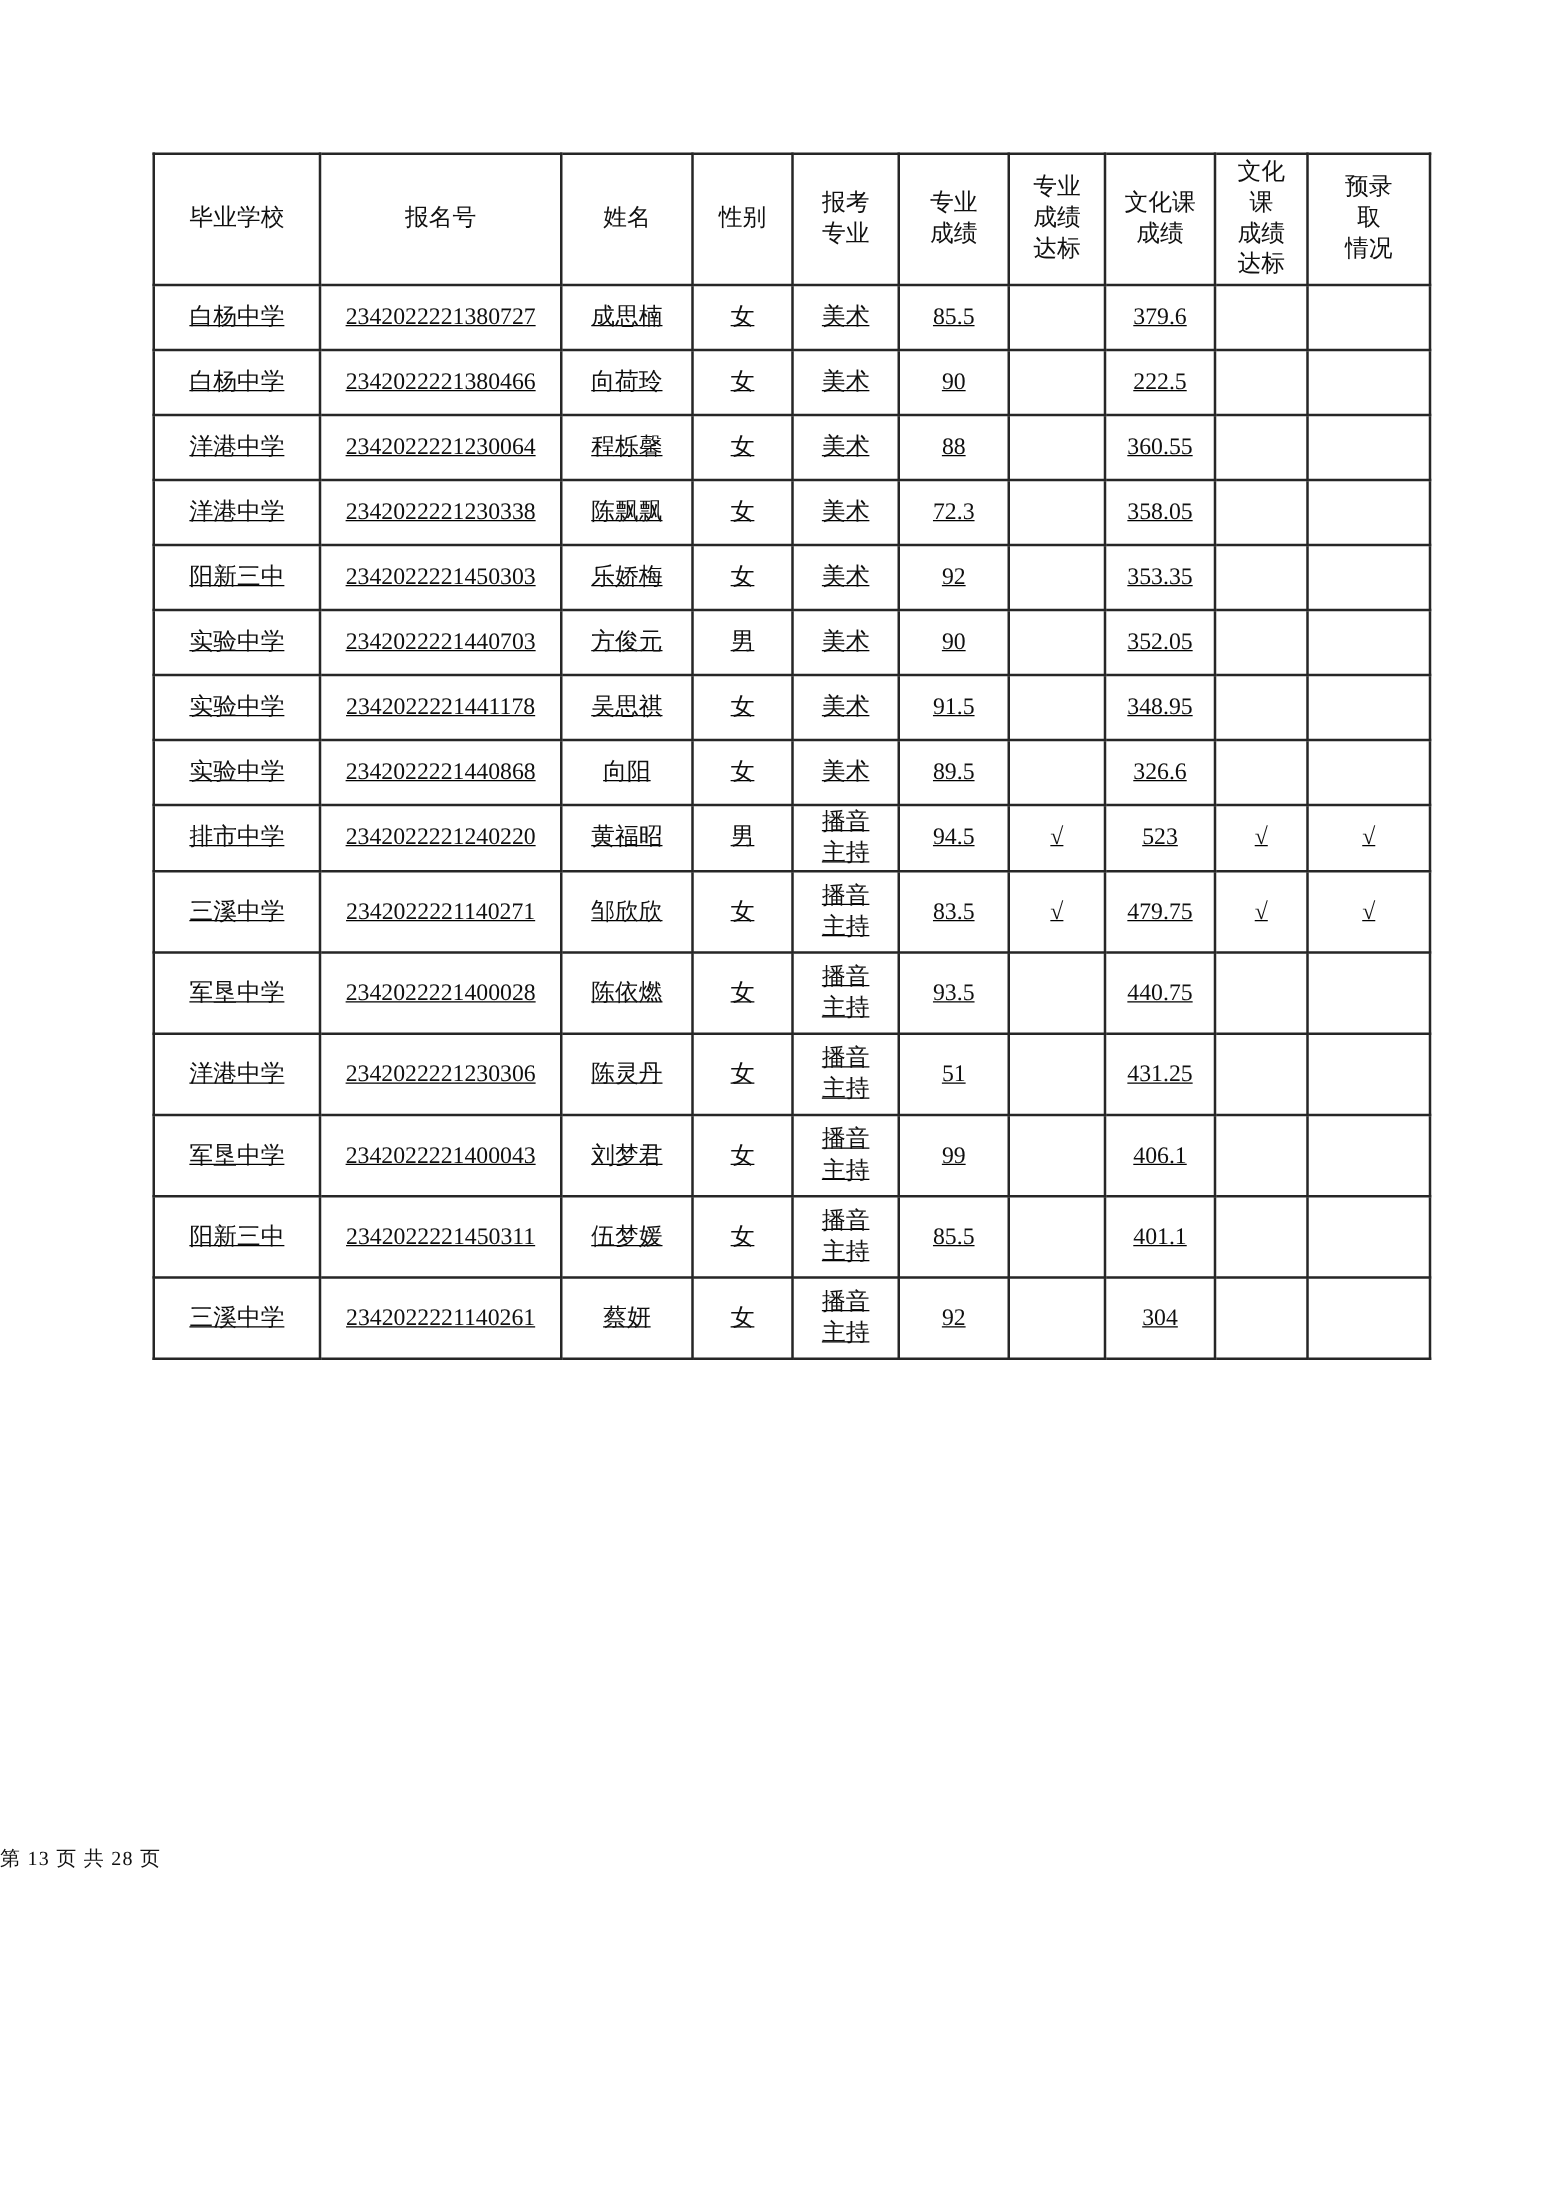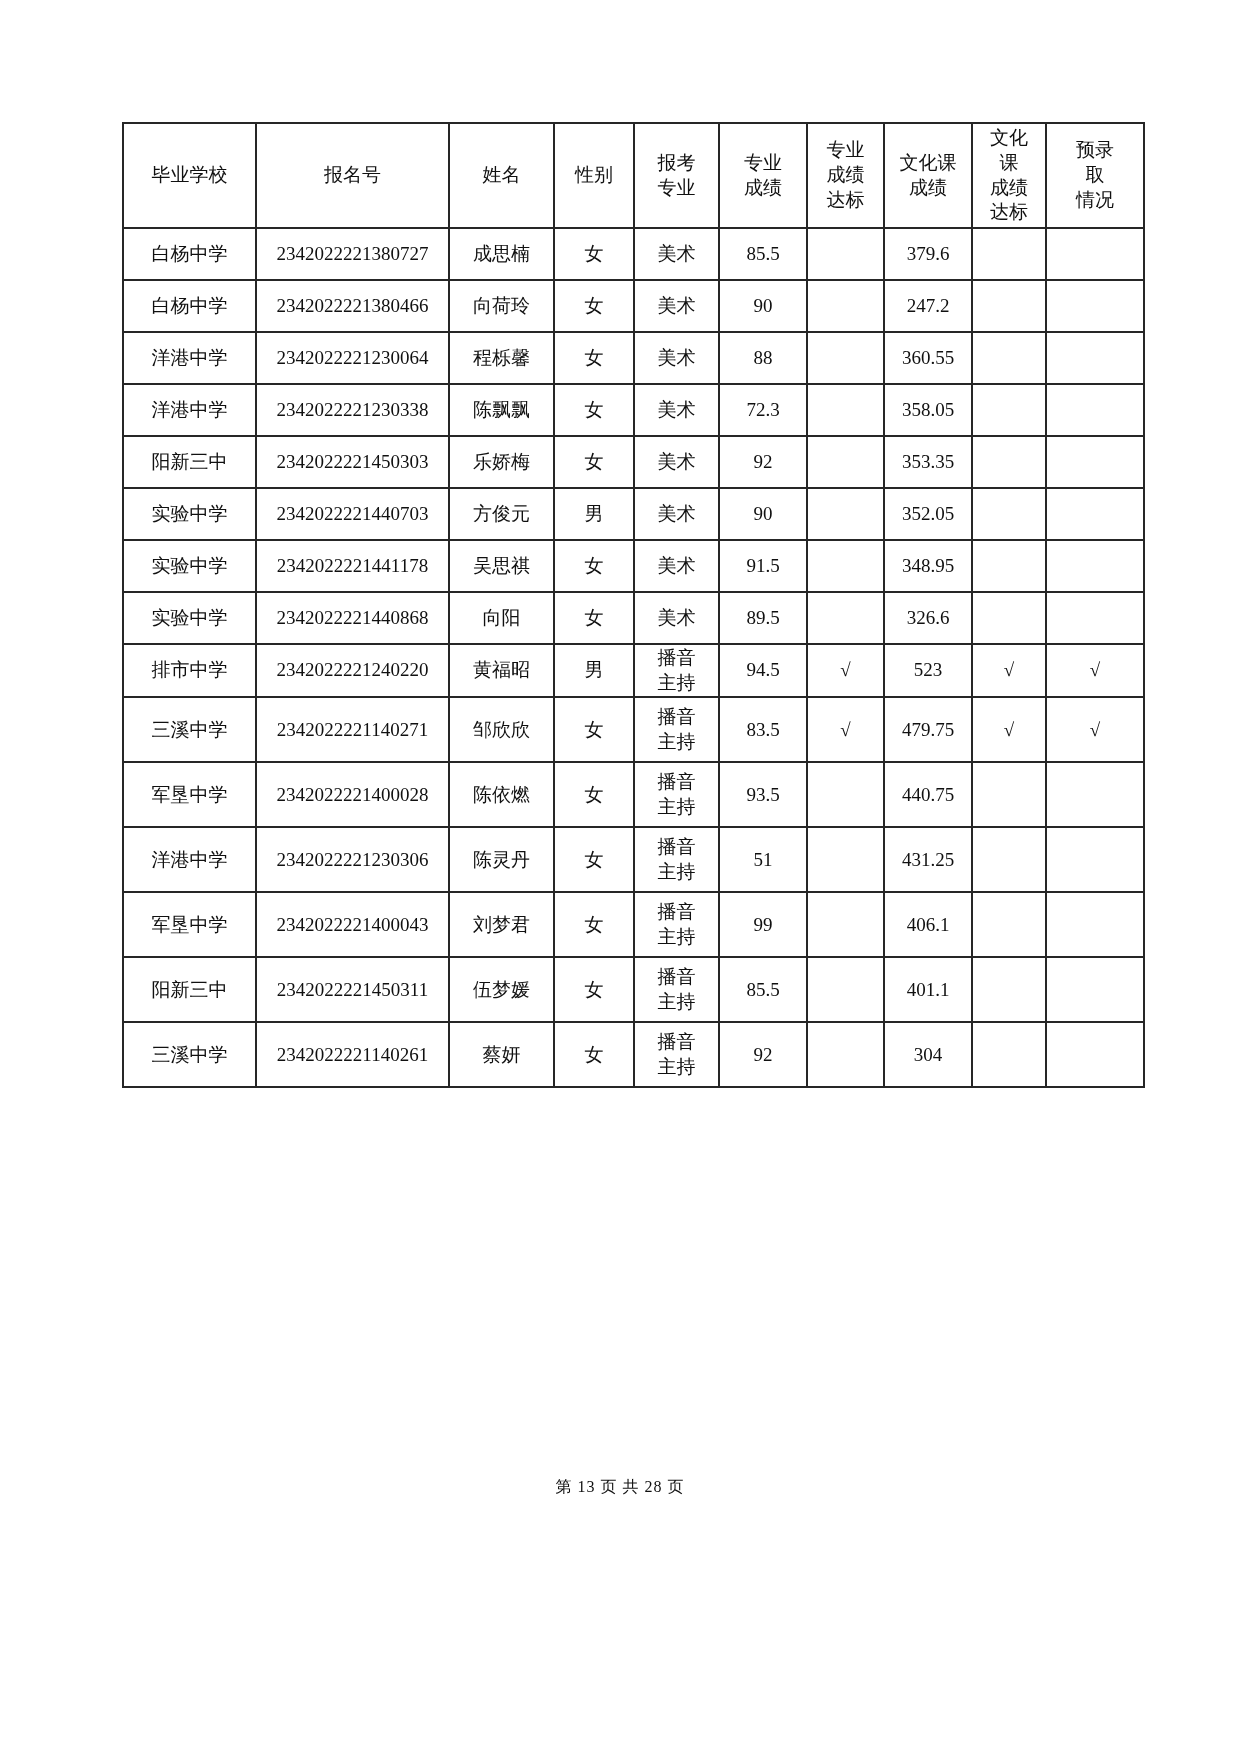--- a/index.html
+++ b/index.html
@@ -35,30 +35,31 @@
     white-space: pre-line;
     padding: 1px 2px;
     overflow: hidden;
     color: #101010;
   }
   table.roster thead tr {
     height: 105px;
   }
   table.roster tbody tr {
     height: 52px;
+    text-decoration: underline;
   }
   table.roster tbody tr:nth-child(n+10) {
     height: 65px;
   }
   .footer {
     position: absolute;
     top: 1477px;
     left: 0;
     width: 100%;
-    text-align: center;
+    text-align: left;
     font-size: 16px;
     color: #101010;
     letter-spacing: 1px;
   }
 </style>
 </head>
 <body>
 
 <div class="page">
 
@@ -113,21 +114,21 @@
           <td></td>
         </tr>
         <tr>
           <td>白杨中学</td>
           <td>2342022221380466</td>
           <td>向荷玲</td>
           <td>女</td>
           <td>美术</td>
           <td>90</td>
           <td></td>
-          <td>247.2</td>
+          <td>222.5</td>
           <td></td>
           <td></td>
         </tr>
         <tr>
           <td>洋港中学</td>
           <td>2342022221230064</td>
           <td>程栎馨</td>
           <td>女</td>
           <td>美术</td>
           <td>88</td>

